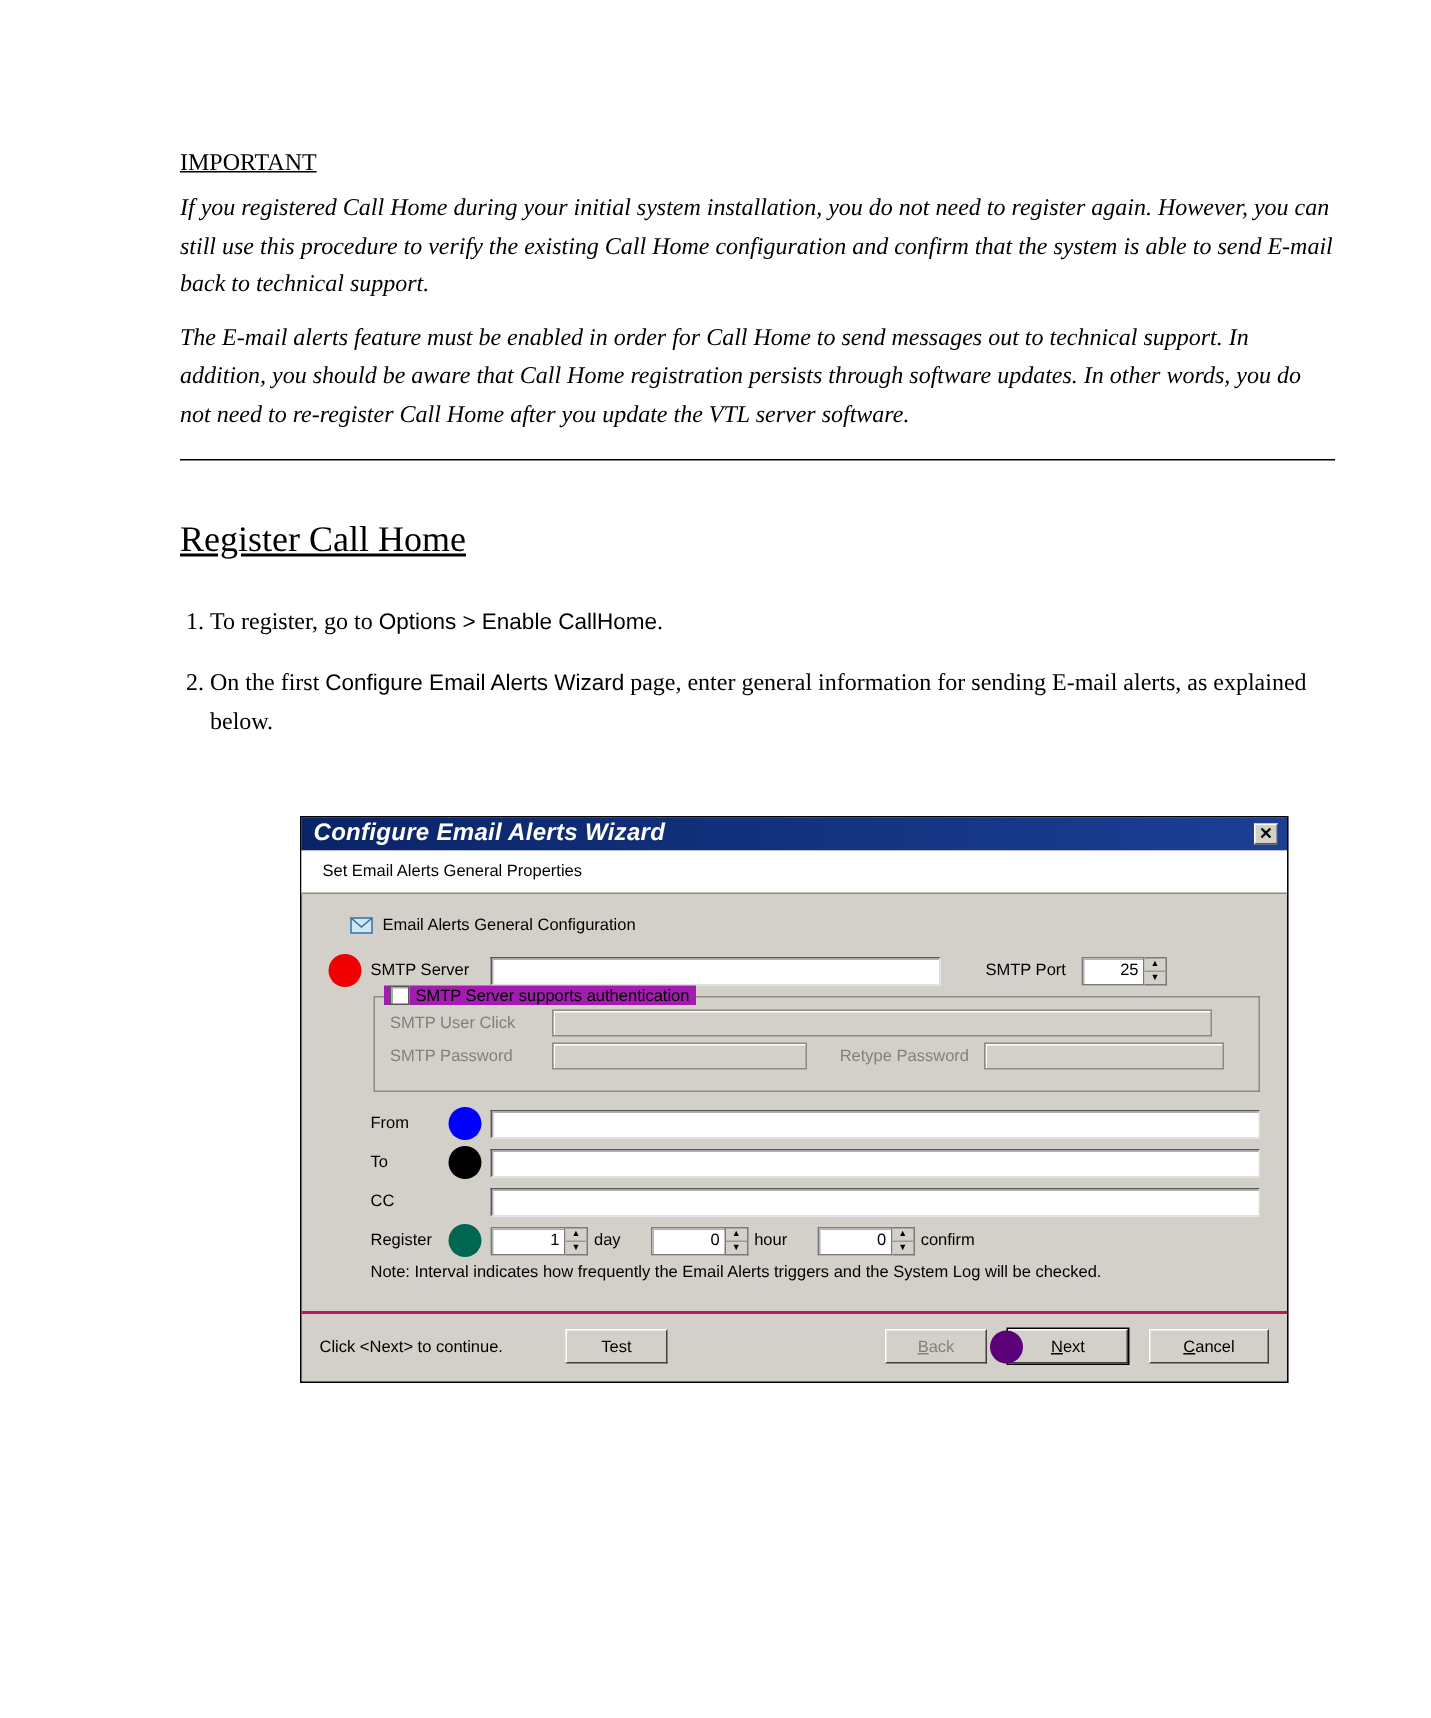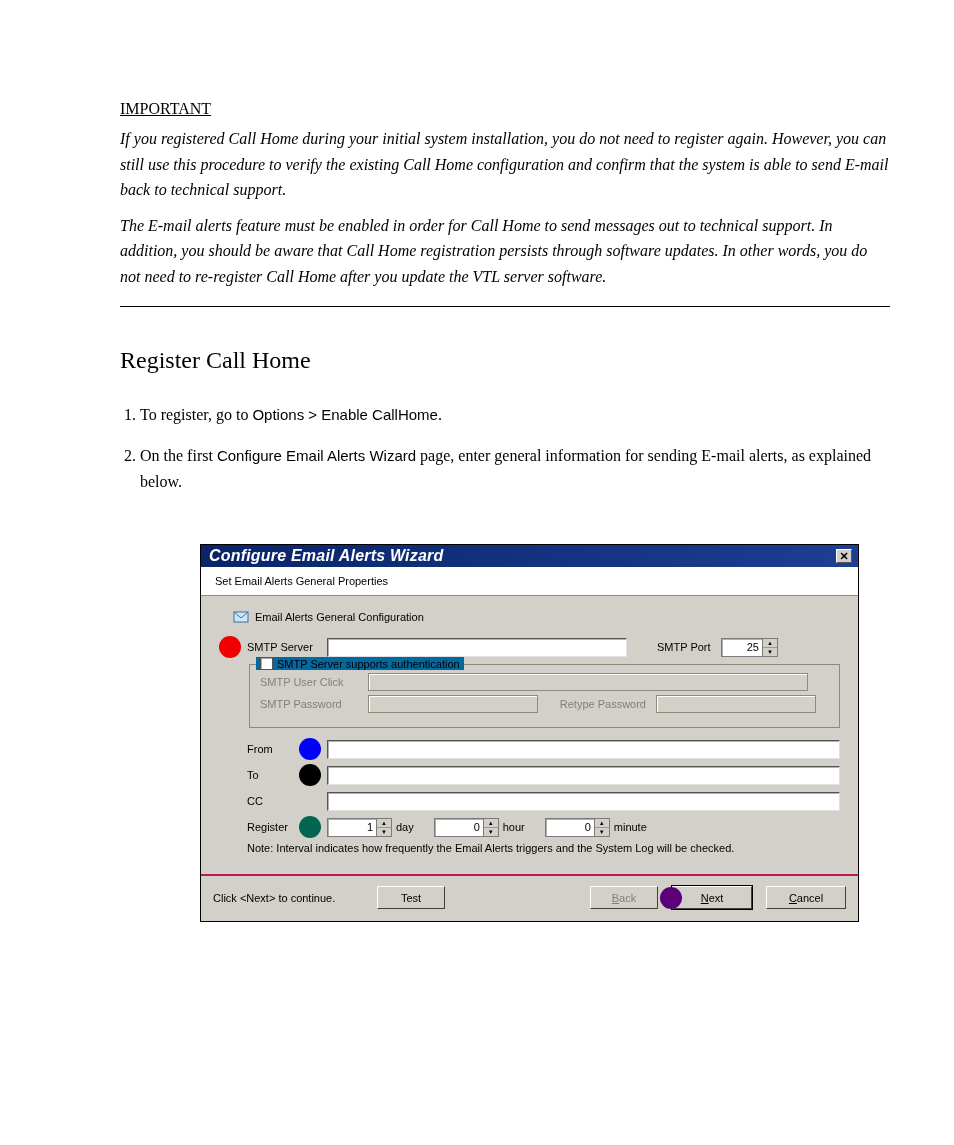--- a/index.html
+++ b/index.html
@@ -31,20 +31,21 @@
   .hr-line {
     border: none;
     border-top: 1px solid #000;
     margin: 16px 0 40px 0;
     width: 770px;
   }
   .section-title {
     font-size: 24px;
     margin: 12px 0 28px 0;
     font-weight: normal;
+    text-decoration: underline;
   }
   ol.steps {
     padding-left: 20px;
     margin: 0;
   }
   ol.steps li {
     margin-bottom: 16px;
     line-height: 1.6;
     max-width: 760px;
   }
@@ -158,21 +159,21 @@
   .groupbox {
     border: 1px solid #8e8a7c;
     margin: 6px 0 10px 30px;
     padding: 8px 10px 10px 10px;
     position: relative;
   }
   .groupbox-legend {
     position: absolute;
     top: -8px;
     left: 6px;
-    background: #0369a1;
+    background: #a21caf;
     padding: 0 4px;
     display: flex;
     align-items: center;
     gap: 4px;
   }
   .checkbox {
     width: 13px;
     height: 13px;
     border: 1px solid #555;
     background: #fff;
@@ -374,21 +375,21 @@
               </div>
           </div>
           <span class="interval-unit">hour</span>
           <div class="spinner-wrap">
             <input class="spinner-input" style="width: 50px;" value="0">
             <div class="spinner-btns">
                 <div class="spin-btn">▲</div>
                 <div class="spin-btn">▼</div>
               </div>
           </div>
-          <span style="margin-left:4px">minute</span>
+          <span style="margin-left:4px">confirm</span>
         </div>
 
         <div class="note">Note: Interval indicates how frequently the Email Alerts triggers and the System Log will be checked.</div>
       </div>
 
       <div class="footer">
         <span class="footer-text">Click &lt;Next&gt; to continue.</span>
         <button class="btn"><span>Test</span></button>
         <div class="spacer-flex"></div>
         <button class="btn btn-disabled"><span class="underline-letter">B</span><span>ack</span></button>

